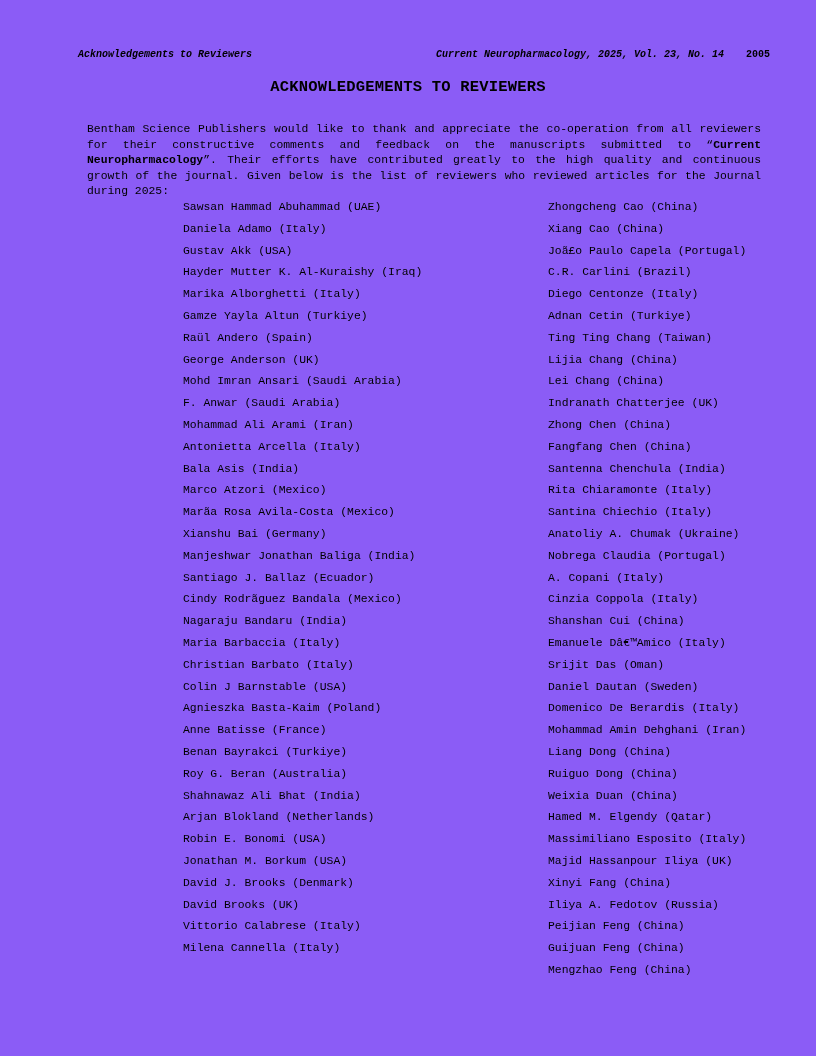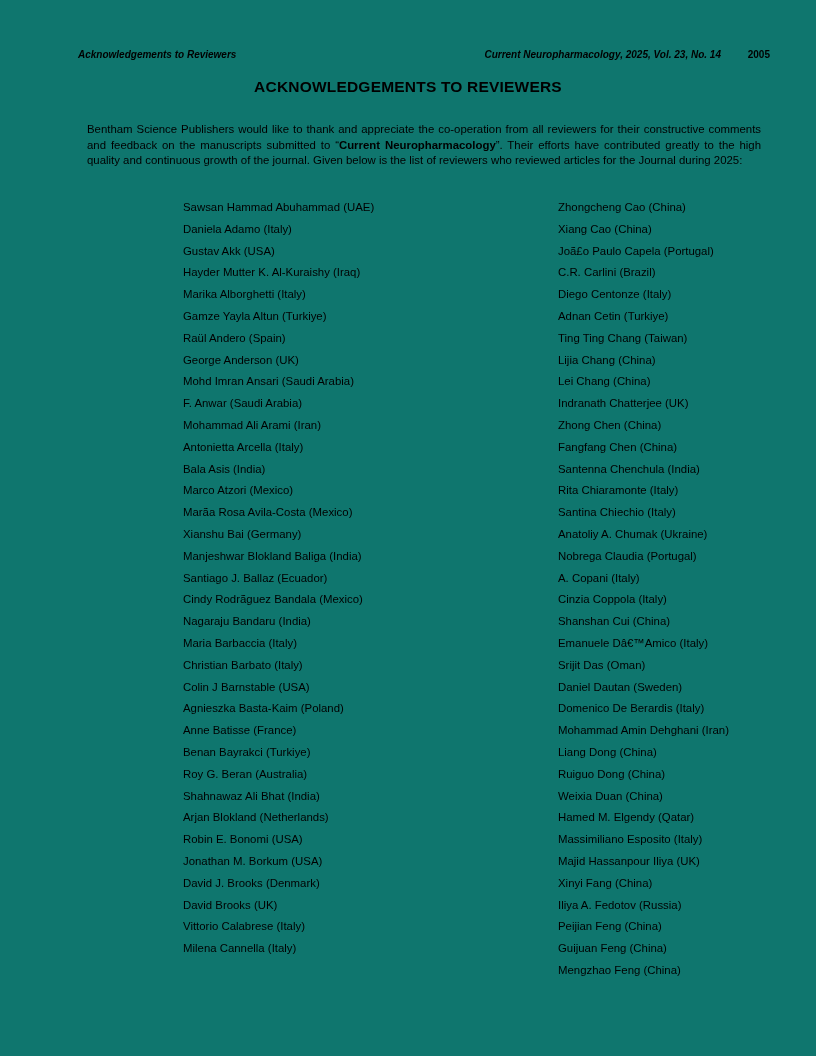--- a/index.html
+++ b/index.html
@@ -1,22 +1,22 @@
 <!DOCTYPE html>
 <html><head>
 <meta charset="utf-8">
 <style>
   html, body { margin: 0; padding: 0; background: #ffffff; }
   .page {
     position: relative;
     width: 816px;
     height: 1056px;
-    background: #0f766e;
+    background: #8b5cf6;
     color: #000000;
-    font-family: Liberation Sans, sans-serif;
+    font-family: Liberation Mono, monospace;
     overflow: hidden;
   }
   .running-header {
     position: absolute;
     top: 49px;
     left: 78px;
     right: 46px;
     display: flex;
     justify-content: space-between;
     align-items: baseline;
@@ -25,21 +25,21 @@
   }
   .running-header .rh-left {
     font-style: italic;
   }
   .running-header .rh-right {
     font-style: italic;
     white-space: nowrap;
   }
   .running-header .rh-pagenum {
     font-style: normal;
-    margin-left: 24px;
+    margin-left: 16px;
   }
   .doc-title {
     position: absolute;
     top: 78px;
     left: 0;
     width: 100%;
     text-align: center;
     font-size: 15.5px;
     font-weight: bold;
     letter-spacing: 0.2px;
@@ -54,21 +54,20 @@
     line-height: 15.6px;
     text-align: justify;
   }
   .intro .bold { font-weight: bold; }
   .reviewer-columns {
     position: absolute;
     top: 197px;
     left: 78px;
     right: 46px;
     display: flex;
-    gap: 10px;
   }
   .reviewer-col-left {
     width: 460px;
     padding-left: 105px;
     box-sizing: border-box;
     flex: none;
   }
   .reviewer-col-right {
     flex: 1;
     margin-left: 10px;
@@ -110,21 +109,21 @@
         <div class="reviewer-row">Raül Andero (Spain)</div>
         <div class="reviewer-row">George Anderson (UK)</div>
         <div class="reviewer-row">Mohd Imran Ansari (Saudi Arabia)</div>
         <div class="reviewer-row">F. Anwar (Saudi Arabia)</div>
         <div class="reviewer-row">Mohammad Ali Arami (Iran)</div>
         <div class="reviewer-row">Antonietta Arcella (Italy)</div>
         <div class="reviewer-row">Bala Asis (India)</div>
         <div class="reviewer-row">Marco Atzori (Mexico)</div>
         <div class="reviewer-row">Marãa Rosa Avila-Costa (Mexico)</div>
         <div class="reviewer-row">Xianshu Bai (Germany)</div>
-        <div class="reviewer-row">Manjeshwar Blokland Baliga (India)</div>
+        <div class="reviewer-row">Manjeshwar Jonathan Baliga (India)</div>
         <div class="reviewer-row">Santiago J. Ballaz (Ecuador)</div>
         <div class="reviewer-row">Cindy Rodrãguez Bandala (Mexico)</div>
         <div class="reviewer-row">Nagaraju Bandaru (India)</div>
         <div class="reviewer-row">Maria Barbaccia (Italy)</div>
         <div class="reviewer-row">Christian Barbato (Italy)</div>
         <div class="reviewer-row">Colin J Barnstable (USA)</div>
         <div class="reviewer-row">Agnieszka Basta-Kaim (Poland)</div>
         <div class="reviewer-row">Anne Batisse (France)</div>
         <div class="reviewer-row">Benan Bayrakci (Turkiye)</div>
         <div class="reviewer-row">Roy G. Beran (Australia)</div>

